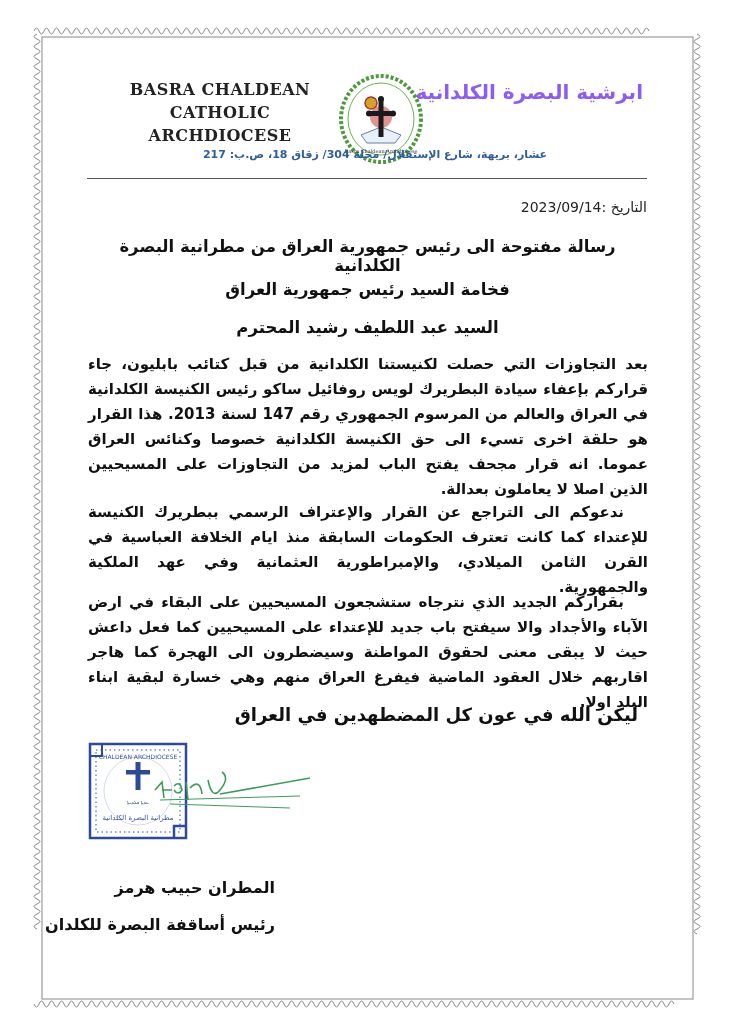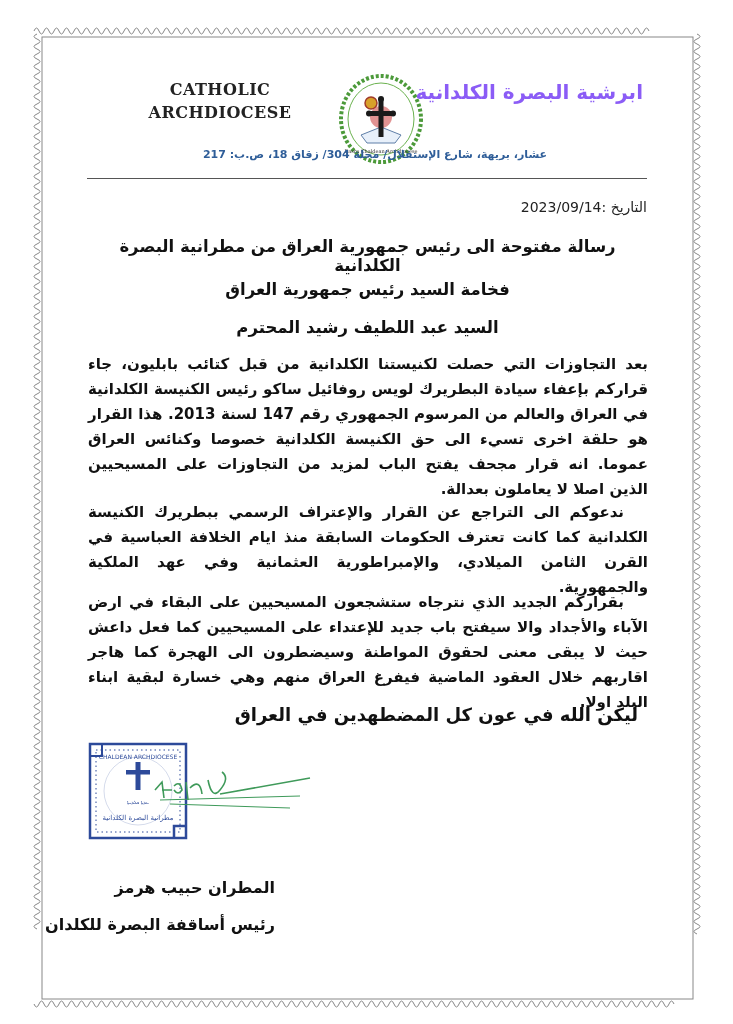--- a/index.html
+++ b/index.html
@@ -54,20 +54,21 @@
   <path d="M34 1004 q2.5 6 5 0 t5 0 t5 0 t5 0 t5 0 t5 0 t5 0 t5 0 t5 0 t5 0 t5 0 t5 0 t5 0 t5 0 t5 0 t5 0 t5 0 t5 0 t5 0 t5 0 t5 0 t5 0 t5 0 t5 0 t5 0 t5 0 t5 0 t5 0 t5 0 t5 0 t5 0 t5 0 t5 0 t5 0 t5 0 t5 0 t5 0 t5 0 t5 0 t5 0 t5 0 t5 0 t5 0 t5 0 t5 0 t5 0 t5 0 t5 0 t5 0 t5 0 t5 0 t5 0 t5 0 t5 0 t5 0 t5 0 t5 0 t5 0 t5 0 t5 0 t5 0 t5 0 t5 0 t5 0 t5 0 t5 0 t5 0 t5 0 t5 0 t5 0 t5 0 t5 0 t5 0 t5 0 t5 0 t5 0 t5 0 t5 0 t5 0 t5 0 t5 0 t5 0 t5 0 t5 0 t5 0 t5 0 t5 0 t5 0 t5 0 t5 0 t5 0 t5 0 t5 0 t5 0 t5 0 t5 0 t5 0 t5 0 t5 0 t5 0 t5 0 t5 0 t5 0 t5 0 t5 0 t5 0 t5 0 t5 0 t5 0 t5 0 t5 0 t5 0 t5 0 t5 0 t5 0 t5 0 t5 0 t5 0 t5 0 t5 0 t5 0 t5 0 t5 0 t5 0 t5 0 t5 0 t5 0 t5 0" fill="none" stroke="#888" stroke-width="1"></path>
 
   <path d="M37 34 q-6 2.5 0 5 t0 5 t0 5 t0 5 t0 5 t0 5 t0 5 t0 5 t0 5 t0 5 t0 5 t0 5 t0 5 t0 5 t0 5 t0 5 t0 5 t0 5 t0 5 t0 5 t0 5 t0 5 t0 5 t0 5 t0 5 t0 5 t0 5 t0 5 t0 5 t0 5 t0 5 t0 5 t0 5 t0 5 t0 5 t0 5 t0 5 t0 5 t0 5 t0 5 t0 5 t0 5 t0 5 t0 5 t0 5 t0 5 t0 5 t0 5 t0 5 t0 5 t0 5 t0 5 t0 5 t0 5 t0 5 t0 5 t0 5 t0 5 t0 5 t0 5 t0 5 t0 5 t0 5 t0 5 t0 5 t0 5 t0 5 t0 5 t0 5 t0 5 t0 5 t0 5 t0 5 t0 5 t0 5 t0 5 t0 5 t0 5 t0 5 t0 5 t0 5 t0 5 t0 5 t0 5 t0 5 t0 5 t0 5 t0 5 t0 5 t0 5 t0 5 t0 5 t0 5 t0 5 t0 5 t0 5 t0 5 t0 5 t0 5 t0 5 t0 5 t0 5 t0 5 t0 5 t0 5 t0 5 t0 5 t0 5 t0 5 t0 5 t0 5 t0 5 t0 5 t0 5 t0 5 t0 5 t0 5 t0 5 t0 5 t0 5 t0 5 t0 5 t0 5 t0 5 t0 5 t0 5 t0 5 t0 5 t0 5 t0 5 t0 5 t0 5 t0 5 t0 5 t0 5 t0 5 t0 5 t0 5 t0 5 t0 5 t0 5 t0 5 t0 5 t0 5 t0 5 t0 5 t0 5 t0 5 t0 5 t0 5 t0 5 t0 5 t0 5 t0 5 t0 5 t0 5 t0 5 t0 5 t0 5 t0 5 t0 5 t0 5 t0 5 t0 5 t0 5 t0 5 t0 5 t0 5 t0 5 t0 5 t0 5 t0 5 t0 5 t0 5 t0 5 t0 5 t0 5 t0 5 t0 5" fill="none" stroke="#888" stroke-width="1"></path>
 
   <path d="M697 34 q6 2.5 0 5 t0 5 t0 5 t0 5 t0 5 t0 5 t0 5 t0 5 t0 5 t0 5 t0 5 t0 5 t0 5 t0 5 t0 5 t0 5 t0 5 t0 5 t0 5 t0 5 t0 5 t0 5 t0 5 t0 5 t0 5 t0 5 t0 5 t0 5 t0 5 t0 5 t0 5 t0 5 t0 5 t0 5 t0 5 t0 5 t0 5 t0 5 t0 5 t0 5 t0 5 t0 5 t0 5 t0 5 t0 5 t0 5 t0 5 t0 5 t0 5 t0 5 t0 5 t0 5 t0 5 t0 5 t0 5 t0 5 t0 5 t0 5 t0 5 t0 5 t0 5 t0 5 t0 5 t0 5 t0 5 t0 5 t0 5 t0 5 t0 5 t0 5 t0 5 t0 5 t0 5 t0 5 t0 5 t0 5 t0 5 t0 5 t0 5 t0 5 t0 5 t0 5 t0 5 t0 5 t0 5 t0 5 t0 5 t0 5 t0 5 t0 5 t0 5 t0 5 t0 5 t0 5 t0 5 t0 5 t0 5 t0 5 t0 5 t0 5 t0 5 t0 5 t0 5 t0 5 t0 5 t0 5 t0 5 t0 5 t0 5 t0 5 t0 5 t0 5 t0 5 t0 5 t0 5 t0 5 t0 5 t0 5 t0 5 t0 5 t0 5 t0 5 t0 5 t0 5 t0 5 t0 5 t0 5 t0 5 t0 5 t0 5 t0 5 t0 5 t0 5 t0 5 t0 5 t0 5 t0 5 t0 5 t0 5 t0 5 t0 5 t0 5 t0 5 t0 5 t0 5 t0 5 t0 5 t0 5 t0 5 t0 5 t0 5 t0 5 t0 5 t0 5 t0 5 t0 5 t0 5 t0 5 t0 5 t0 5 t0 5 t0 5 t0 5 t0 5 t0 5 t0 5 t0 5 t0 5 t0 5 t0 5 t0 5 t0 5 t0 5 t0 5 t0 5 t0 5 t0 5 t0 5 t0 5 t0 5" fill="none" stroke="#888" stroke-width="1"></path>
 
   <rect x="42" y="37" width="651" height="962" fill="none" stroke="#888" stroke-width="1"></rect>
 </svg>
 
 <div class="abs en-title">
+  <div>BASRA CHALDEAN</div>
   <div>CATHOLIC ARCHDIOCESE</div>
 </div>
 
 <svg class="abs logo" viewBox="0 0 92 92">
 
   <ellipse cx="46" cy="46" rx="40" ry="43" fill="none" stroke="#4c9a3a" stroke-width="4" stroke-dasharray="3 2"></ellipse>
   <ellipse cx="46" cy="46" rx="33" ry="36" fill="none" stroke="#6bb24f" stroke-width="1"></ellipse>
 
   <circle cx="36" cy="30" r="6" fill="#d8a12a" stroke="#a13a2a" stroke-width="1.5"></circle>
 
@@ -88,21 +89,21 @@
 <div class="abs address">عشار،  بريهة، شارع الإستقلال/ محلة 304/ زقاق 18، ص.ب: 217</div>
 <div class="abs rule"></div>
 
 <div class="abs date">التاريخ :2023/09/14</div>
 
 <div class="abs heading h1">رسالة مفتوحة الى رئيس جمهورية العراق من مطرانية البصرة الكلدانية</div>
 <div class="abs heading h2">فخامة السيد رئيس جمهورية العراق</div>
 <div class="abs heading h3">السيد عبد اللطيف رشيد المحترم</div>
 
 <p class="abs para p1" style="margin:0">بعد التجاوزات التي حصلت لكنيستنا الكلدانية من قبل كتائب بابليون، جاء قراركم بإعفاء سيادة البطريرك لويس روفائيل ساكو رئيس الكنيسة الكلدانية في العراق والعالم من المرسوم الجمهوري رقم 147 لسنة 2013. هذا القرار هو حلقة اخرى تسيء الى حق الكنيسة الكلدانية خصوصا وكنائس العراق عموما. انه قرار مجحف يفتح الباب لمزيد من التجاوزات على المسيحيين الذين اصلا لا يعاملون بعدالة.</p>
-<p class="abs para p2" style="margin:0; text-indent: 24px;">ندعوكم الى التراجع عن القرار والإعتراف الرسمي ببطريرك الكنيسة الكلدانية كما كانت تعترف الحكومات السابقة منذ ايام الخلافة العباسية في القرن الثامن الميلادي، والإمبراطورية العثمانية وفي عهد الملكية والجمهورية.</p>
+<p class="abs para p2" style="margin:0; text-indent: 24px;">ندعوكم الى التراجع عن القرار والإعتراف الرسمي ببطريرك الكنيسة للإعتداء كما كانت تعترف الحكومات السابقة منذ ايام الخلافة العباسية في القرن الثامن الميلادي، والإمبراطورية العثمانية وفي عهد الملكية والجمهورية.</p>
 <p class="abs para p3" style="margin:0; text-indent: 24px;">بقراركم الجديد الذي نترجاه ستشجعون المسيحيين على البقاء في ارض الآباء والأجداد والا سيفتح باب جديد للإعتداء على المسيحيين كما فعل داعش حيث لا يبقى معنى لحقوق المواطنة وسيضطرون الى الهجرة كما هاجر اقاربهم خلال العقود الماضية فيفرغ العراق منهم وهي خسارة لبقية ابناء البلد اولا.</p>
 
 <div class="abs closing">ليكن الله في عون كل المضطهدين في العراق</div>
 
 <svg class="abs stamp" viewBox="0 0 100 98">
   <rect x="2" y="2" width="96" height="94" fill="none" stroke="#2d4a9a" stroke-width="2.5"></rect>
   <rect x="8" y="8" width="84" height="82" fill="none" stroke="#2d4a9a" stroke-width="1" stroke-dasharray="1.5 3"></rect>
   <path d="M2 14 L14 14 L14 2" fill="none" stroke="#2d4a9a" stroke-width="2"></path>
   <path d="M98 84 L86 84 L86 96" fill="none" stroke="#2d4a9a" stroke-width="2.5"></path>
   <circle cx="50" cy="49" r="34" fill="none" stroke="#2d4a9a" stroke-width="0.5" opacity="0.4"></circle>

